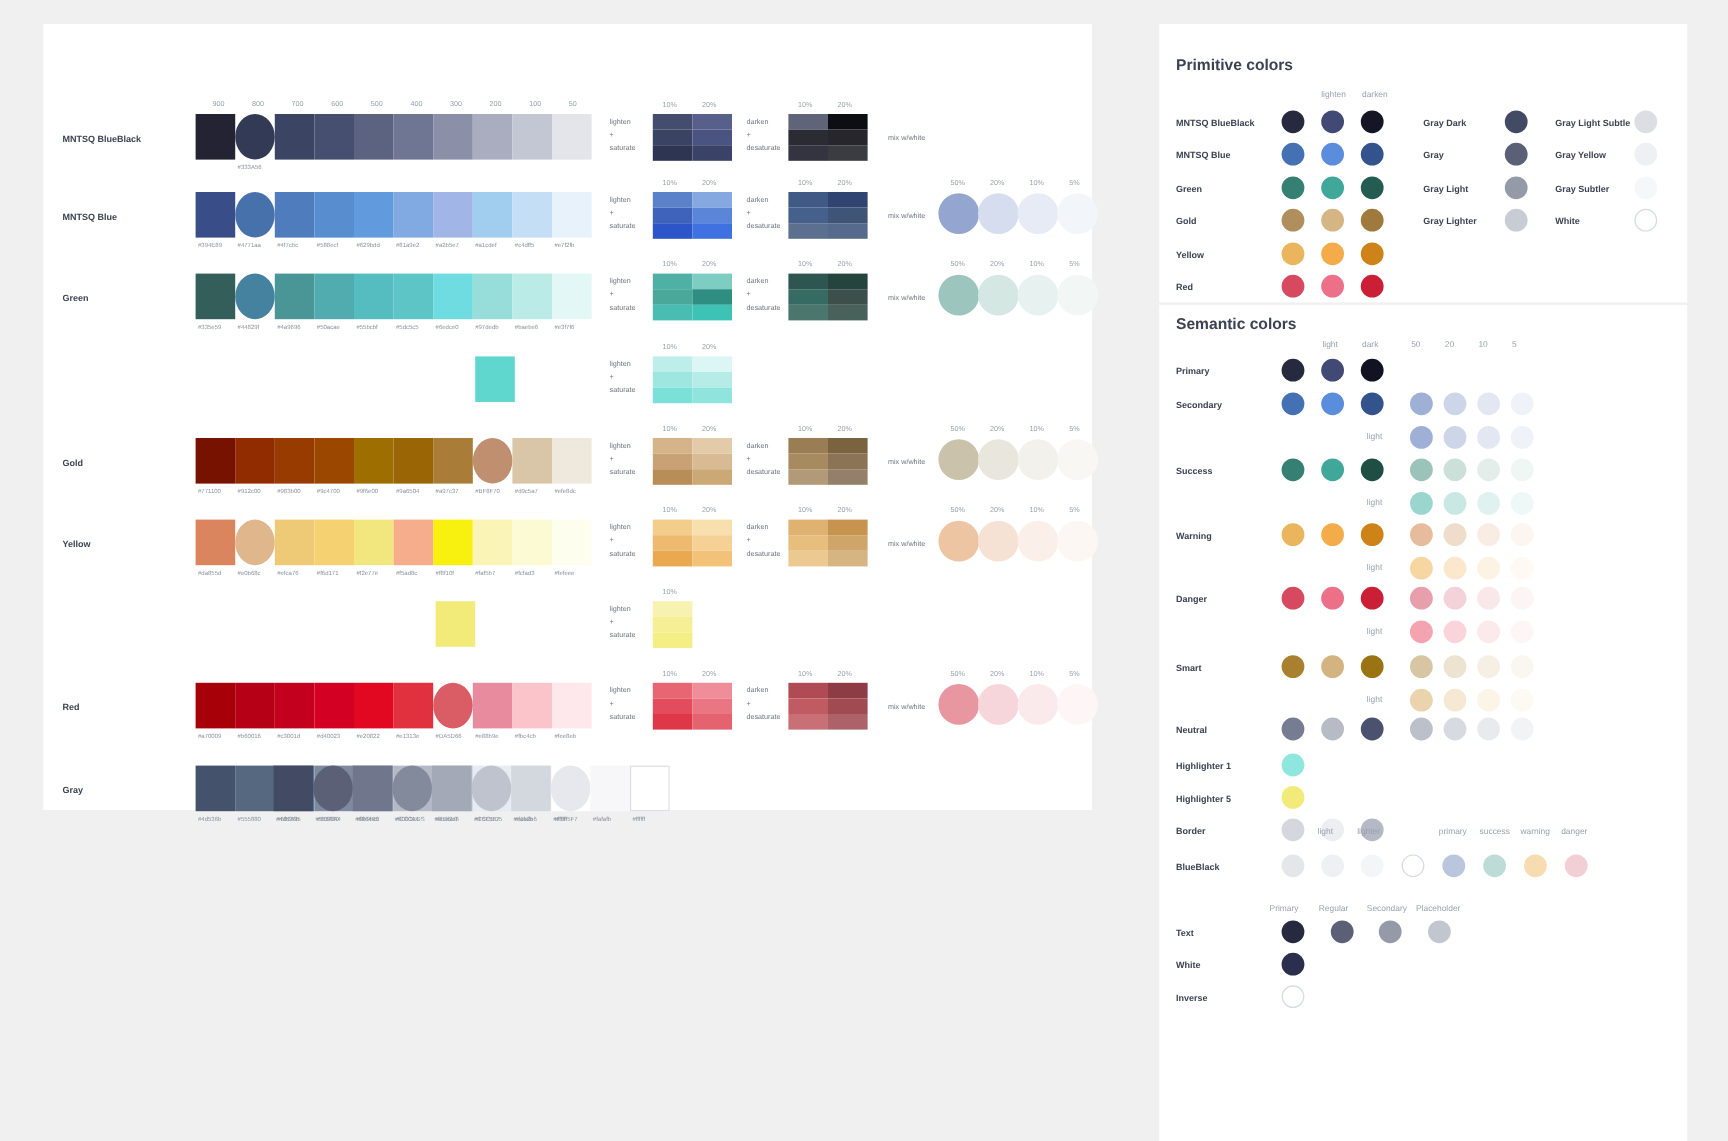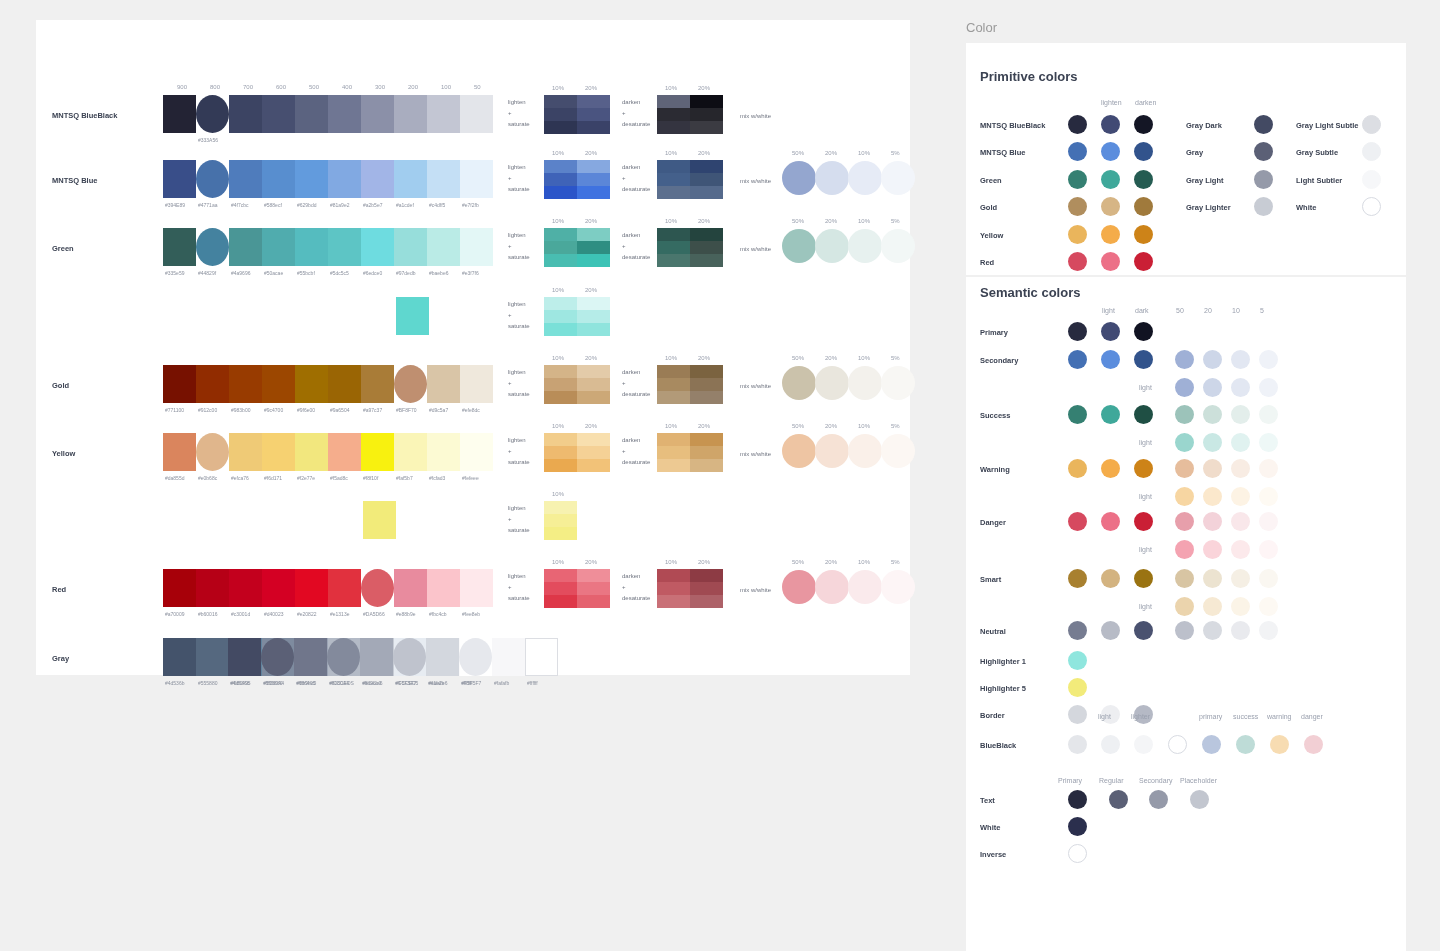--- a/index.html
+++ b/index.html
@@ -377,21 +377,20 @@
       <div class="hx" style="left: 326px; top: 660px;">#8b9bc0</div>
       <div class="hx" style="left: 359px; top: 660px;">#CCCED5</div>
       <div class="hx" style="left: 392px; top: 660px;">#e1e2e6</div>
       <div class="hx" style="left: 425px; top: 660px;">#F5F5F7</div>
       <div class="hx" style="left: 458px; top: 660px;">#fafafb</div>
       <div class="hx" style="left: 491px; top: 660px;">#ffffff</div>
     </div>
 </div>
 
 <div id="right-panel">
-  <div class="rp-title">Color</div>
   <div class="rp-card" id="card-primitive" style="height: 232px;">
       <div class="card-h" style="position: absolute; left: 14px; top: 26px;">Primitive colors</div>
       <div class="colhead" style="left: 135px; top: 56px;">lighten</div>
       <div class="colhead" style="left: 169px; top: 56px;">darken</div>
       <div class="rlab" style="left: 14px; top: 78px;">MNTSQ BlueBlack</div>
       <div class="dot" style="left: 102px; top: 72px; background: rgb(39, 42, 63);"></div>
       <div class="dot" style="left: 135px; top: 72px; background: rgb(65, 74, 116);"></div>
       <div class="dot" style="left: 168px; top: 72px; background: rgb(20, 22, 37);"></div>
       <div class="rlab" style="left: 14px; top: 105px;">MNTSQ Blue</div>
       <div class="dot" style="left: 102px; top: 99px; background: rgb(68, 112, 180);"></div>
@@ -416,23 +415,23 @@
       <div class="rlab" style="left: 220px; top: 78px;">Gray Dark</div>
       <div class="dot" style="left: 288px; top: 72px; background: rgb(67, 74, 99);"></div>
       <div class="rlab" style="left: 220px; top: 105px;">Gray</div>
       <div class="dot" style="left: 288px; top: 99px; background: rgb(91, 96, 118);"></div>
       <div class="rlab" style="left: 220px; top: 133px;">Gray Light</div>
       <div class="dot" style="left: 288px; top: 127px; background: rgb(149, 154, 169);"></div>
       <div class="rlab" style="left: 220px; top: 160px;">Gray Lighter</div>
       <div class="dot" style="left: 288px; top: 154px; background: rgb(200, 204, 212);"></div>
       <div class="rlab" style="left: 330px; top: 78px;">Gray Light  Subtle</div>
       <div class="dot" style="left: 396px; top: 72px; background: rgb(220, 222, 227); border: 1px solid rgb(220, 222, 227);"></div>
-      <div class="rlab" style="left: 330px; top: 105px;">Gray Subtle</div>
+      <div class="rlab" style="left: 330px; top: 105px;">Gray Yellow</div>
       <div class="dot" style="left: 396px; top: 99px; background: rgb(238, 240, 243); border: 1px solid rgb(238, 240, 243);"></div>
-      <div class="rlab" style="left: 330px; top: 133px;">Light Subtler</div>
+      <div class="rlab" style="left: 330px; top: 133px;">Gray Subtler</div>
       <div class="dot" style="left: 396px; top: 127px; background: rgb(246, 247, 249); border: 1px solid rgb(246, 247, 249);"></div>
       <div class="rlab" style="left: 330px; top: 160px;">White</div>
       <div class="dot ring" style="left: 396px; top: 154px; background: rgb(255, 255, 255);"></div>
     </div>
   <div class="rp-card" id="card-semantic" style="height: 812px;">
       <div class="card-h" style="position: absolute; left: 14px; top: 8px;">Semantic colors</div>
       <div class="colhead" style="left: 136px; top: 30px;">light</div>
       <div class="colhead" style="left: 169px; top: 30px;">dark</div>
       <div class="colhead" style="left: 210px; top: 30px;">50</div>
       <div class="colhead" style="left: 238px; top: 30px;">20</div>

